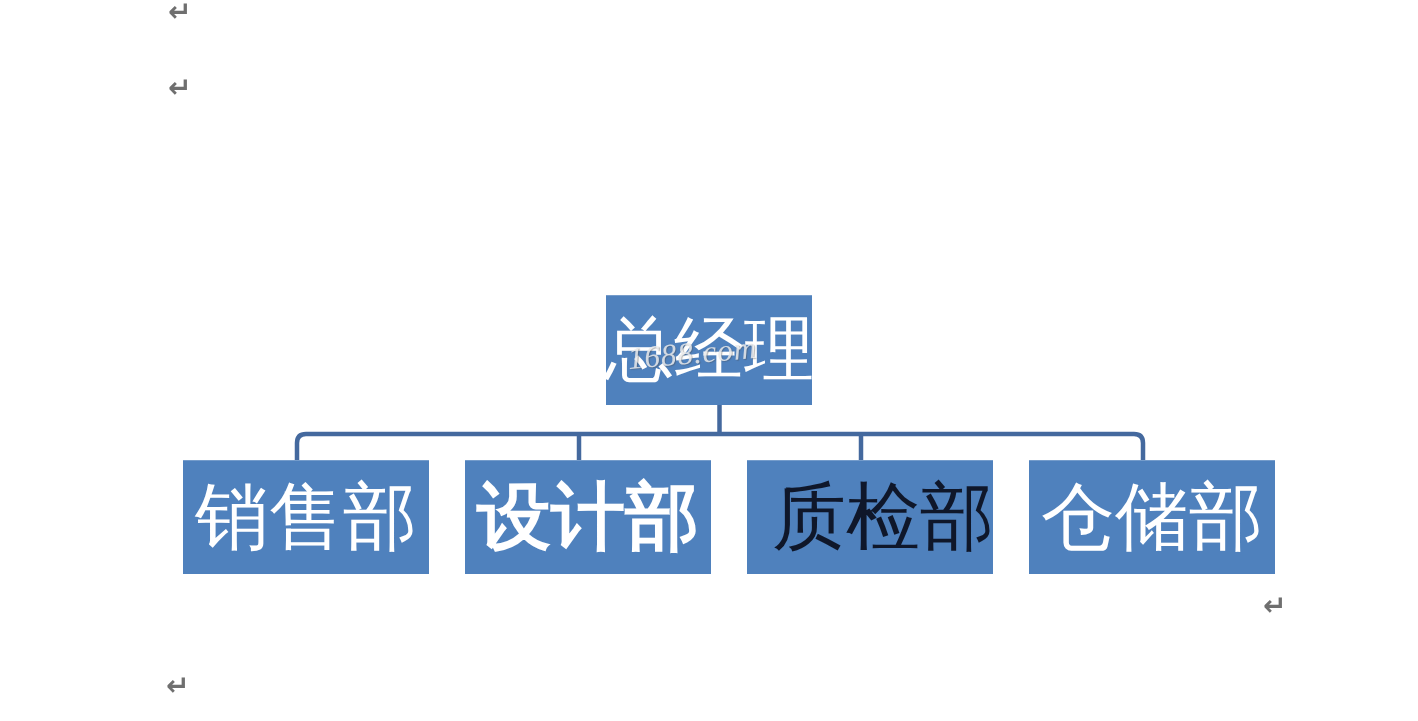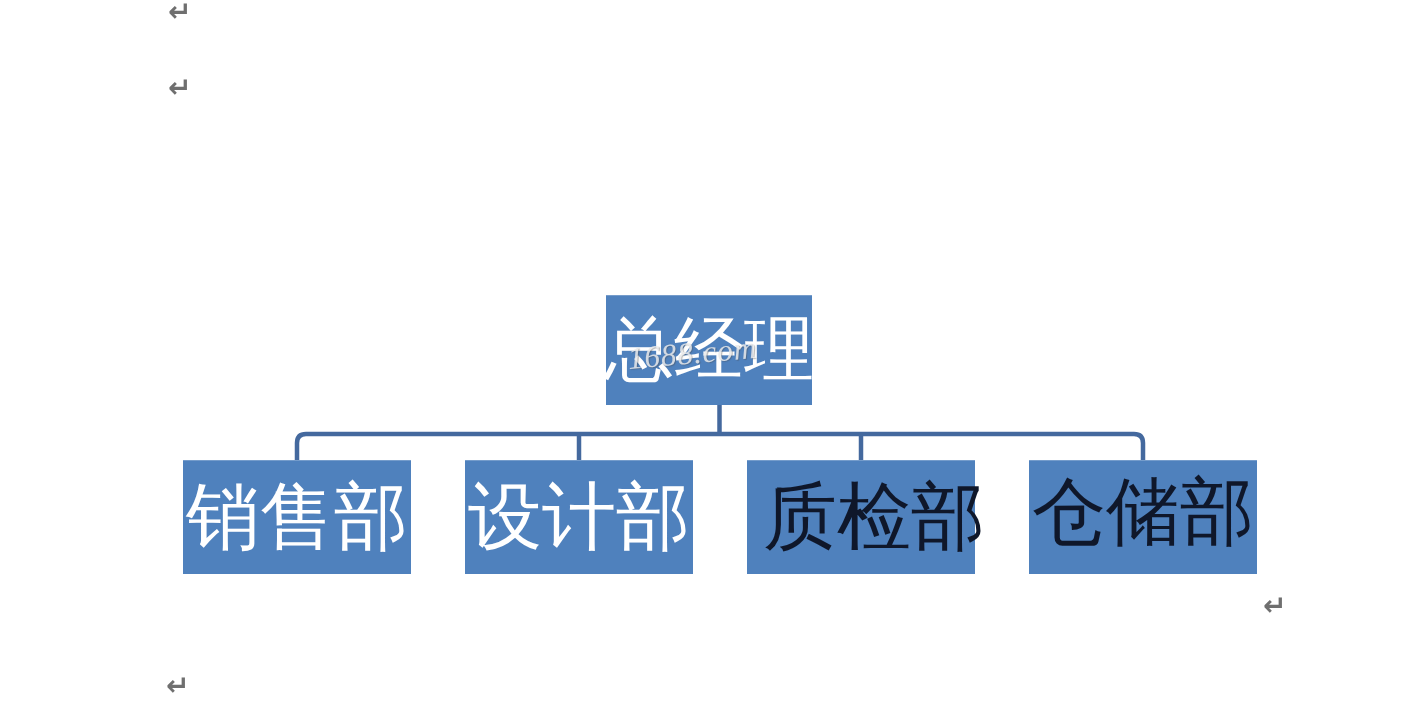--- a/index.html
+++ b/index.html
@@ -46,21 +46,21 @@
     position:absolute;
     display:flex;align-items:center;justify-content:center;
     box-shadow:inset 0 1px 0 rgba(255,255,255,.22);
   }
   .node .node-label{
     line-height:1;
     white-space:nowrap;
   }
   .node.root{left:606px;top:295px;width:206px;height:110px;}
   .node.root .node-label{font-size:70px;}
-  .node.child{top:460px;width:228px;height:114px;}
+  .node.child{top:460px;width:246px;height:114px;}
   .node.child .node-label{font-size:74px;}
   .node.c1{left:183px;}
   .node.c2{left:465px;}
   .node.c3{left:747px;}
   .node.c4{left:1029px;}
   
   .watermark{
     position:absolute;left:628px;top:341px;
     font-size:31px;font-style:italic;
     letter-spacing:1px;
@@ -92,23 +92,23 @@
 
   <div class="node root" style="background-color: rgb(79, 129, 189);">
     <span class="node-label" style="color: rgb(255, 255, 255);">总经理</span>
   </div>
 
   <div class="watermark" style="color: rgb(233, 233, 233);">1688.com</div>
 
   <div class="node child c1" style="background-color: rgb(79, 129, 189);">
     <span class="node-label" style="color: rgb(255, 255, 255);">销售部</span>
   </div>
-  <div class="node child c2" style="background-color: rgb(79, 129, 189);">
+  <div class="node child c2" style="background-color: rgb(79, 129, 189); font-weight: bold;">
     <span class="node-label" style="color: rgb(255, 255, 255);">设计部</span>
   </div>
   <div class="node child c3" style="background-color: rgb(79, 129, 189);">
     <span class="node-label" style="color: #0f172a; margin-left: 26px;">质检部</span>
   </div>
   <div class="node child c4" style="background-color: rgb(79, 129, 189);">
-    <span class="node-label" style="color: #0f172a; font-family: Liberation Mono, monospace;">仓储部</span>
+    <span class="node-label" style="color: #ffffff;">仓储部</span>
   </div>
 
 </div>
 
 </body></html>

